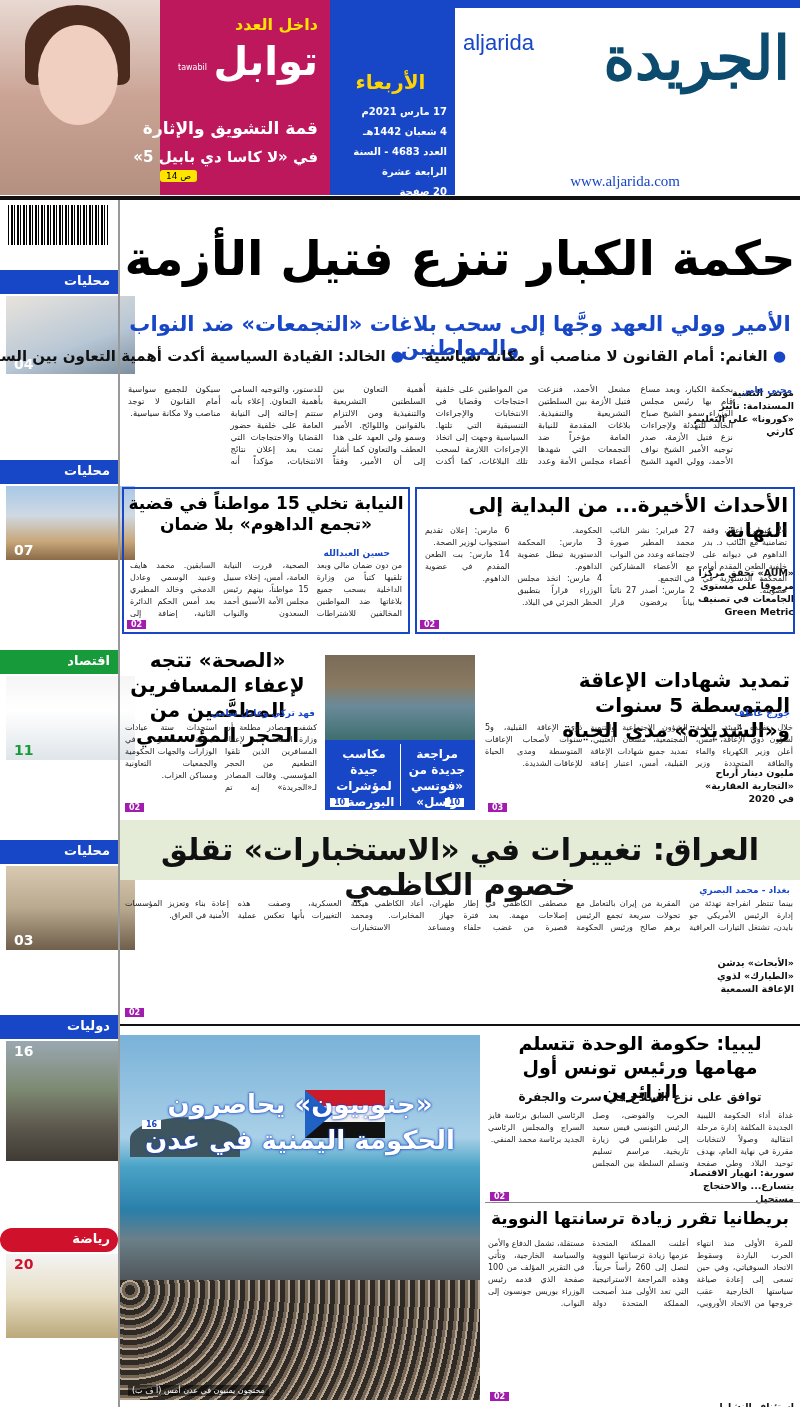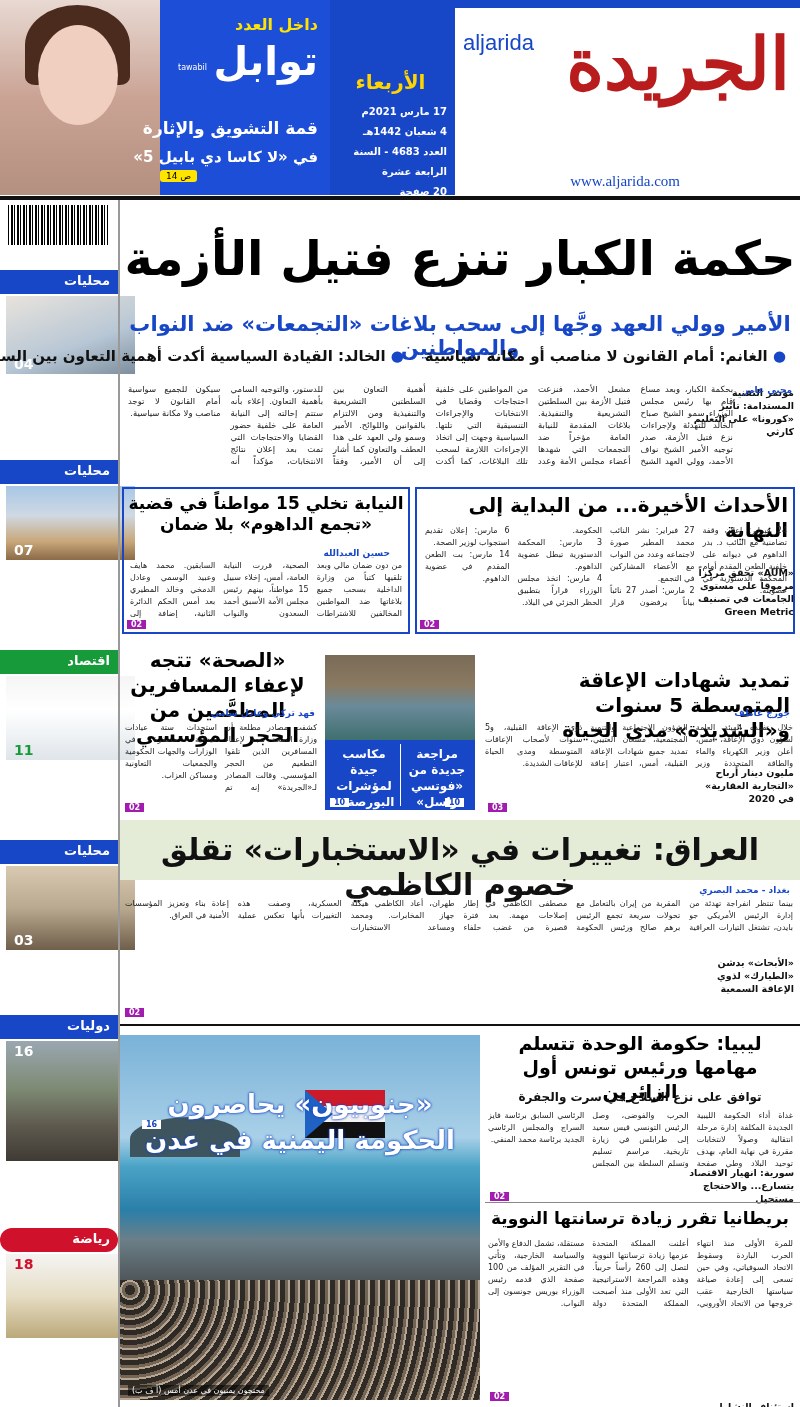--- a/index.html
+++ b/index.html
@@ -4,27 +4,27 @@
 <style>
   * { box-sizing: border-box; margin: 0; padding: 0; }
   html, body { width: 800px; height: 1407px; background: #ffffff; overflow: hidden; }
   body { font-family: "DejaVu Sans", sans-serif; color: #111; position: relative; direction: rtl; }
   .abs { position: absolute; }
   .red { color: #d0112b; }
 
   
   #masthead { top: 0; left: 0; width: 800px; height: 195px; }
   #logo-panel { top: 0; left: 455px; width: 345px; height: 195px; background: #fff; border-top: 8px solid #1746c7; }
-  #logo-text { top: 20px; right: 10px; font-size: 72px; font-weight: bold; color: #b91c1c; font-family: "DejaVu Serif", serif; letter-spacing: -2px; line-height: 1; }
+  #logo-text { top: 20px; right: 10px; font-size: 60px; font-weight: bold; color: #0c4a6e; font-family: "DejaVu Serif", serif; letter-spacing: -2px; line-height: 1; }
   #logo-latin { top: 22px; left: 8px; font-size: 22px; color: #1746c7; font-family: "Liberation Sans", sans-serif; direction: ltr; }
   #logo-url { top: 165px; right: 120px; font-size: 15px; color: #1746c7; font-family: "Liberation Serif", serif; direction: ltr; }
   #date-panel { top: 0; left: 330px; width: 125px; height: 195px; background: #1746c7; color: #fff; padding: 70px 8px 0 4px; }
   #date-panel .day { font-size: 20px; font-weight: bold; color: #ffd400; text-align: center; margin-bottom: 8px; }
   #date-panel .line { font-size: 10px; line-height: 20px; text-align: right; font-weight: bold; }
-  #promo-panel { top: 0; left: 0; width: 330px; height: 195px; background: #1d4ed8; overflow: hidden; }
+  #promo-panel { top: 0; left: 0; width: 330px; height: 195px; background: #be185d; overflow: hidden; }
   #promo-photo { top: 0; left: 0; width: 160px; height: 195px; background: linear-gradient(180deg,#e8d9d2 0%,#caa395 50%,#b49080 100%); border-radius: 0 0 0 0; }
   #promo-face { top: 25px; left: 38px; width: 80px; height: 100px; border-radius: 50%; background: #f0cfc0; }
   #promo-hair { top: 5px; left: 25px; width: 105px; height: 80px; border-radius: 50% 50% 10% 10%; background: #4a2b1e; }
   #promo-inside { top: 15px; right: 12px; font-size: 16px; font-weight: bold; color: #ffe400; }
   #promo-mag { top: 38px; right: 12px; font-size: 40px; font-weight: bold; color: #fff; }
   #promo-mag-latin { top: 63px; left: 178px; font-size: 8px; color: #fff; direction: ltr; }
   #promo-tag1 { top: 118px; right: 12px; font-size: 17px; font-weight: bold; color: #fff; }
   #promo-tag2 { top: 148px; right: 12px; font-size: 15px; font-weight: bold; color: #fff; }
   #promo-pages { top: 170px; left: 160px; background: #ffe400; color: #000; font-size: 9px; padding: 1px 6px; border-radius: 3px; direction: rtl; }
 
@@ -129,21 +129,21 @@
 <div class="rail-cap" style="top:956px;">«الأبحاث» يدشن «الطيارك» لذوي الإعاقة السمعية</div>
 
 <div class="rail-tab" style="top:1015px;">دوليات</div>
 <div class="rail-photo" style="top:1041px;height:120px;background:linear-gradient(180deg,#9aa7b1 0%,#7d8a73 40%,#5f5a4f 70%,#3f3a34);">
   <span class="rail-num" style="top:2px;">16</span>
 </div>
 <div class="rail-cap" style="top:1166px;">سورية: انهيار الاقتصاد يتسارع... والاحتجاج مستحيل</div>
 
 <div class="rail-tab red" style="top:1228px;border-radius:12px;">رياضة</div>
 <div class="rail-photo" style="top:1254px;height:84px;background:linear-gradient(180deg,#f4f4f4 0%,#e6ddc4 50%,#bba97a);">
-  <span class="rail-num" style="top:2px;color:#d0112b;">18</span>
+  <span class="rail-num" style="top:2px;color:#d0112b;">20</span>
 </div>
 <div class="rail-cap" style="top:1400px;">استئناف النشاط بالجولة العاشرة لـ«الممتاز» 2 أبريل</div>
 
 <div class="abs" style="top:200px;left:118px;width:2px;height:1207px;background:#999;"></div>
 
 <div id="headline" class="abs">حكمة الكبار تنزع فتيل الأزمة</div>
 <div id="subheadline" class="abs">الأمير وولي العهد وجَّها إلى سحب بلاغات «التجمعات» ضد النواب والمواطنين</div>
 <div id="kicker" class="abs">
   <span class="dot">●</span>
   <span>الغانم: أمام القانون لا مناصب أو مكانة سياسية</span>

